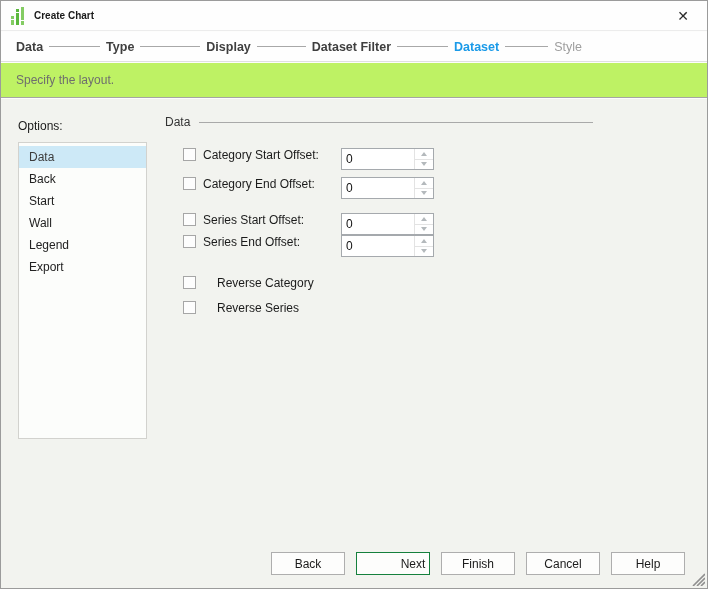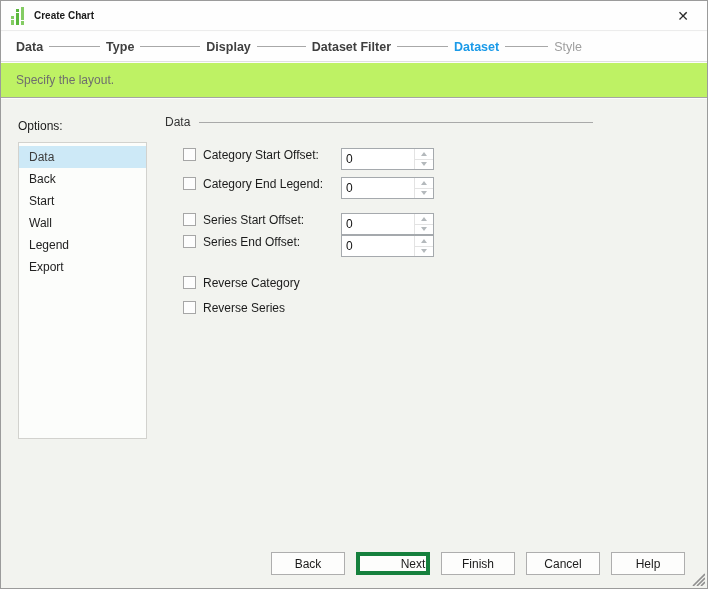--- a/index.html
+++ b/index.html
@@ -77,30 +77,30 @@
   }
   .spinner input {
     flex:1; border:0; outline:none; padding:0 0 0 4px; font:12px "Liberation Sans",sans-serif;
     color:#111; background:transparent; min-width:0;
   }
   .spin-btns { width:19px; border-left:1px solid #e3e3e3; display:flex; flex-direction:column; }
   .spin-btn { flex:1; display:flex; align-items:center; justify-content:center; cursor:pointer; }
   .spin-btn.up { border-bottom:1px solid #e3e3e3; }
   .tri-up { width:0; height:0; border-left:3px solid transparent; border-right:3px solid transparent; border-bottom:4px solid #b4b9bc; }
   .tri-down { width:0; height:0; border-left:3px solid transparent; border-right:3px solid transparent; border-top:4px solid #b4b9bc; }
-  .check-row { height:15px; }
+  .check-row { height:15px;gap:14px; }
   
   .footer {
     position:absolute; top:551px; right:22px; display:flex; gap:11px;
   }
   .btn {
     width:74px; height:23px; background:#fdfdfc; border:1px solid #aeaeae;
     font:12px "Liberation Sans",sans-serif; color:#1b1b1b; cursor:pointer;
   }
-  .btn.default { border:4px solid #15803d;padding-left:40px; }
+  .btn.default { border:1px solid #15803d;padding-left:40px; }
   .resize-grip { position:absolute; right:2px; bottom:2px; }
 </style>
 </head>
 <body>
 
 <div class="window">
 
   <div class="titlebar">
     <span class="app-icon">
       <svg width="16" height="18" viewBox="0 0 16 18">
@@ -163,21 +163,21 @@
             </div>
           <div class="spin-btn">
               <span class="tri-down"></span>
             </div>
         </div>
       </div>
     </div>
 
     <div class="spin-row" style="top:78px">
       <span class="checkbox"></span>
-      <span class="row-label">Category End Legend:</span>
+      <span class="row-label">Category End Offset:</span>
       <div class="spinner">
         <input value="0" style="">
         <div class="spin-btns">
           <div class="spin-btn up">
               <span class="tri-up"></span>
             </div>
           <div class="spin-btn">
               <span class="tri-down"></span>
             </div>
         </div>

